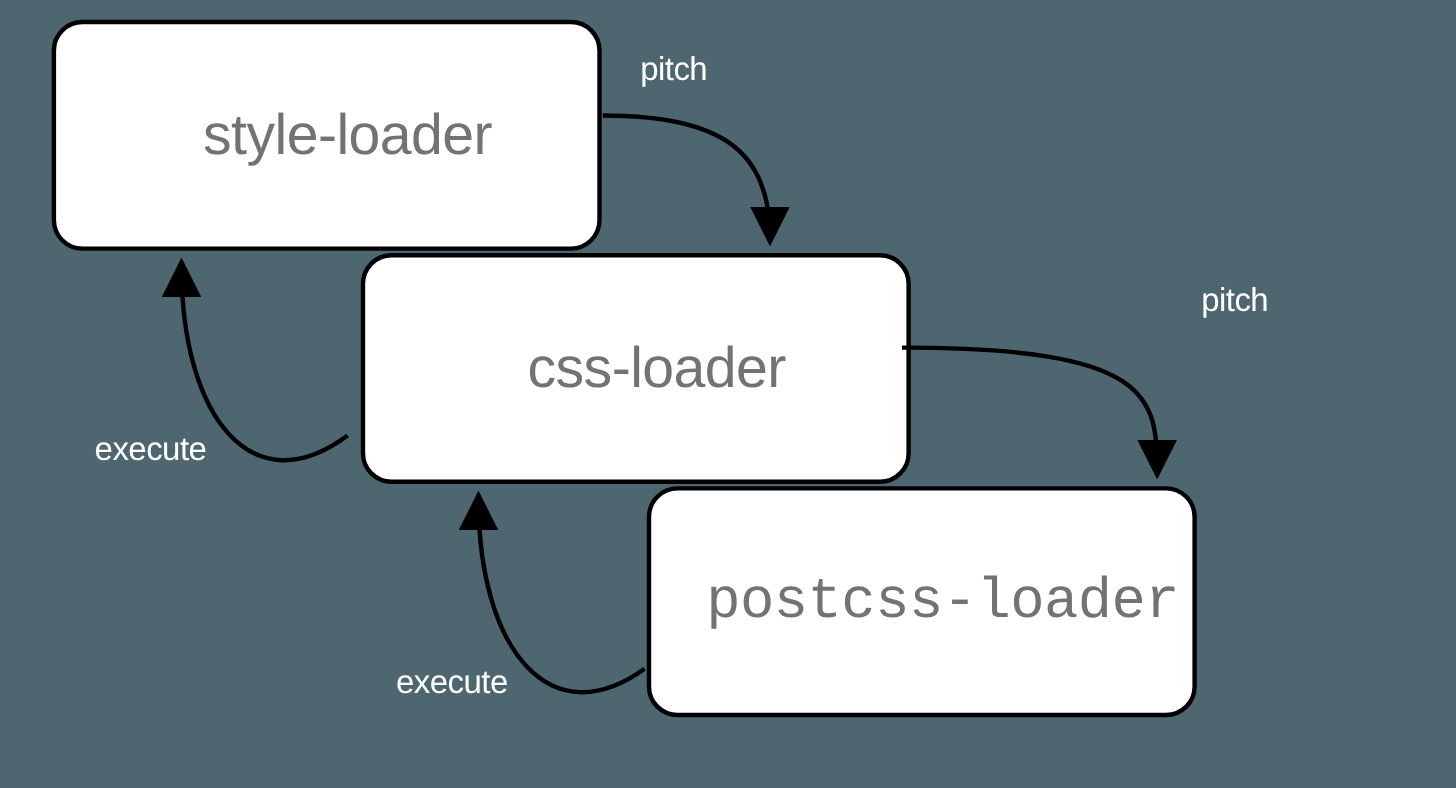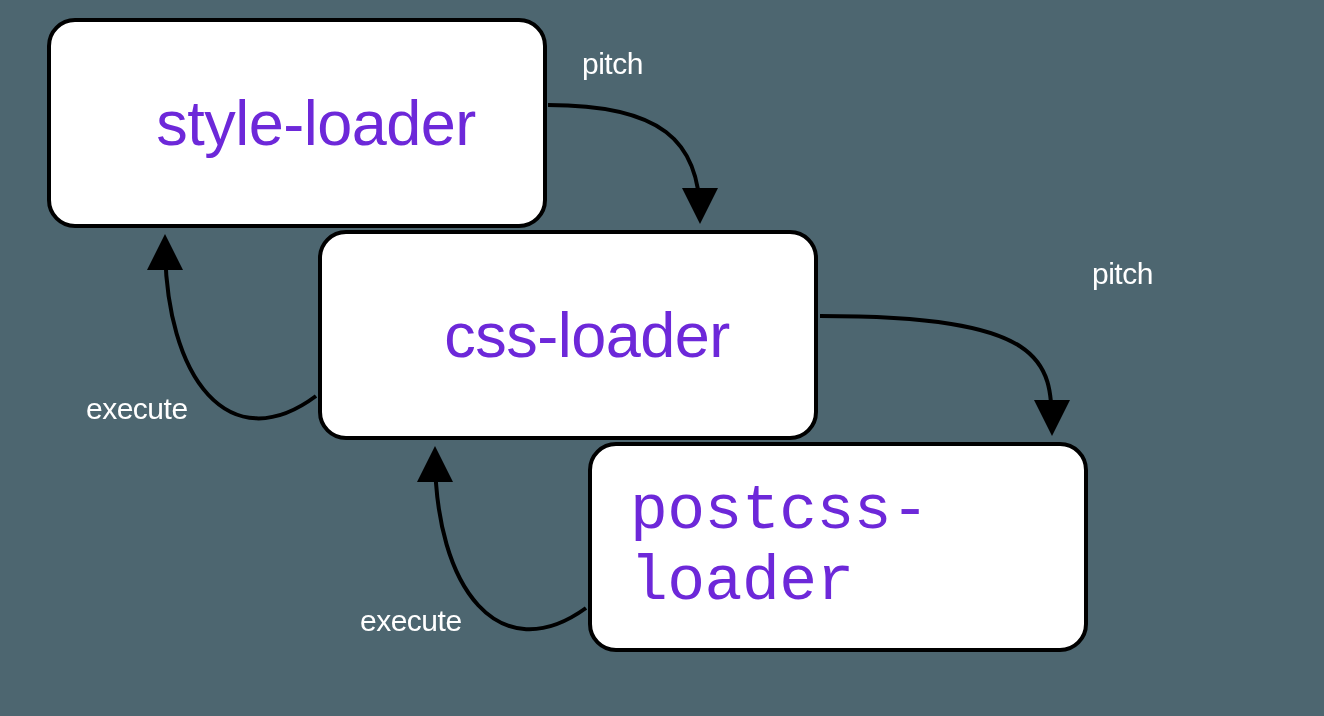--- a/index.html
+++ b/index.html
@@ -14,22 +14,22 @@
     .box {
       position: absolute;
       background: white;
       border: 4px solid black;
       border-radius: 28px;
       display: flex;
       align-items: center;
       justify-content: center;
     }
     .box-label {
-      font-size: 63px;
-      color: #6d28d9;
+      font-size: 52px;
+      color: #737373;
       letter-spacing: -0.5px;
       margin-left: 38px;
     }
     .edge-label {
       position: absolute;
       font-size: 30px;
       color: #ffffff;
       letter-spacing: -0.5px;
     }
     svg.overlay {
@@ -39,21 +39,21 @@
       pointer-events: none;
     }
   </style>
 </head>
 <body>
 
 <div class="box" style="left:47px; top:18px; width:500px; height:210px;">
   <span class="box-label">style-loader</span>
 </div>
 
-<div class="box" style="left:318px; top:230px; width:500px; height:210px;">
+<div class="box" style="left:328px; top:230px; width:500px; height:210px;">
   <span class="box-label">css-loader</span>
 </div>
 
 <div class="box" style="left:588px; top:442px; width:500px; height:210px;font-family:Liberation Mono, monospace;">
   <span class="box-label">postcss-loader</span>
 </div>
 
 <div class="edge-label" style="left:582px; top:47px;">pitch</div>
 
 <div class="edge-label" style="left:1092px; top:257px;">pitch</div>

